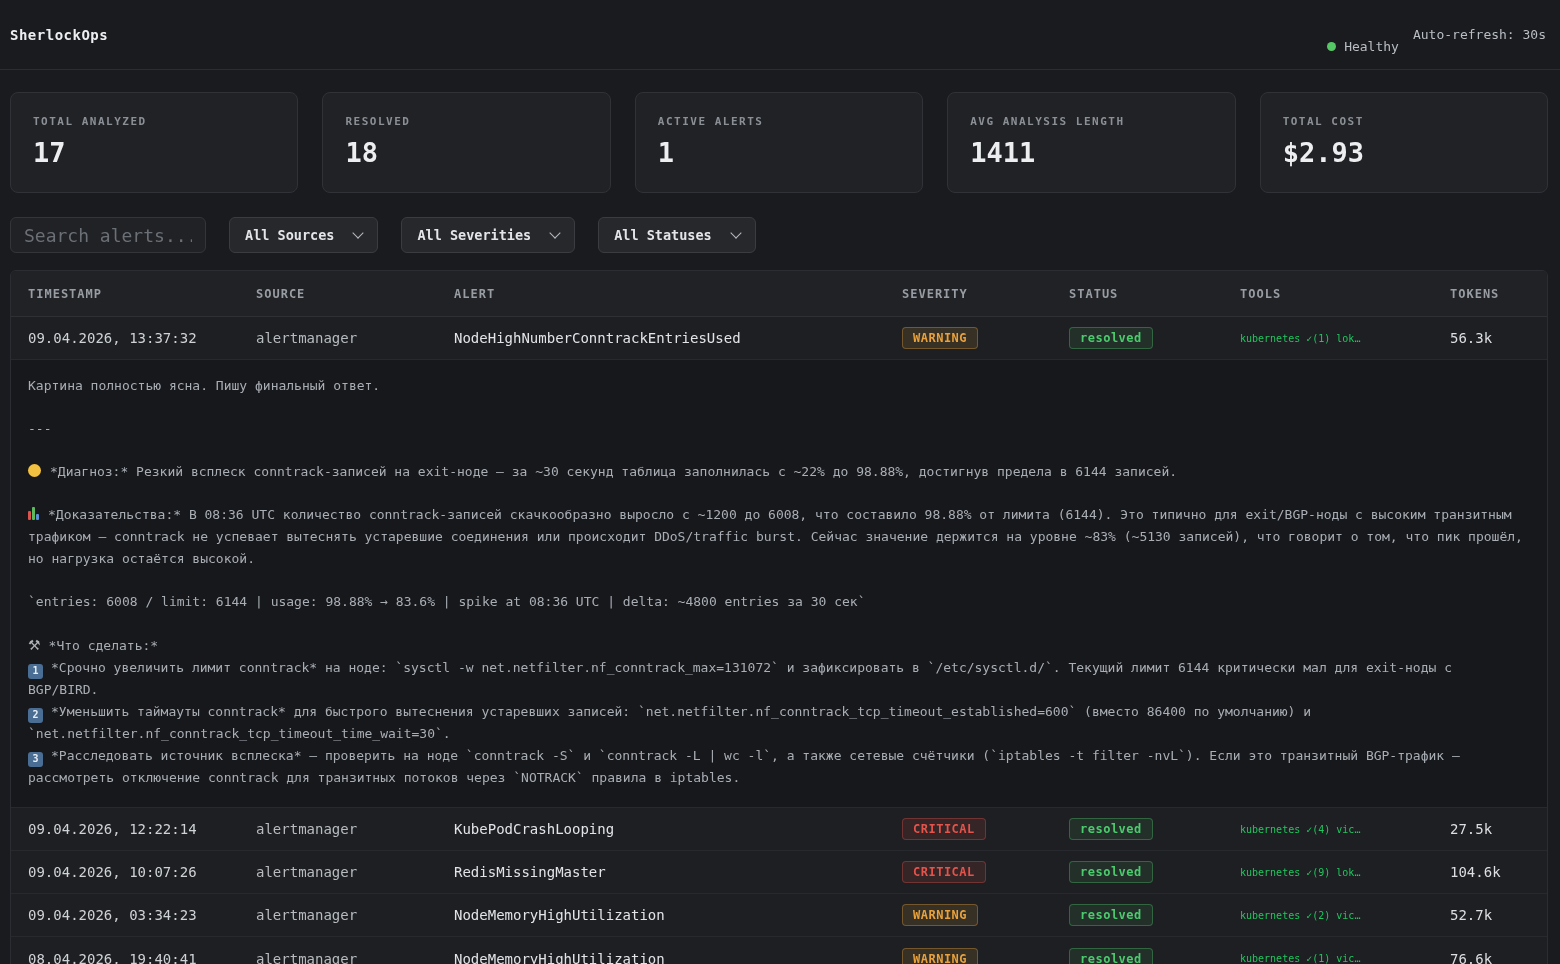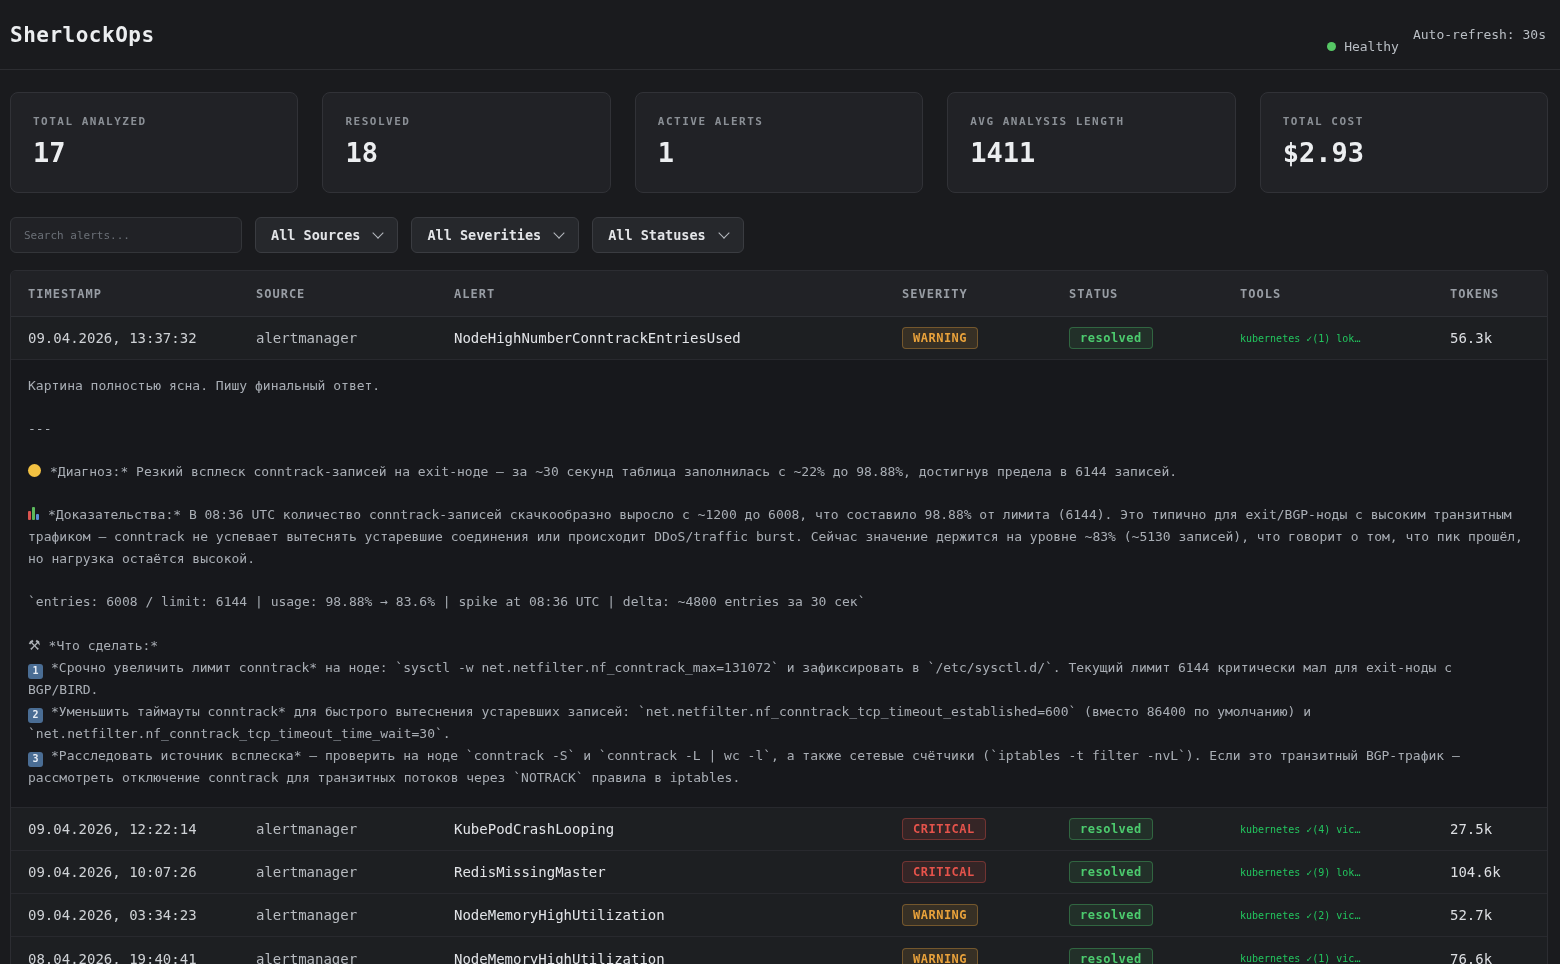--- a/index.html
+++ b/index.html
@@ -10,49 +10,49 @@
     font-family: "DejaVu Sans Mono", "Liberation Mono", monospace;
     font-size: 14px;
   }
   
   .topbar {
     height: 70px;
     display: flex; align-items: center; justify-content: space-between;
     padding: 0 14px 0 10px;
     border-bottom: 1px solid #2c2d31;
   }
-  .app-title { font-size: 21px; font-weight: bold; color: #eceef0; letter-spacing: 0.5px; }
+  .app-title { font-size: 14px; font-weight: bold; color: #eceef0; letter-spacing: 0.5px; }
   .topbar-right { display: flex; align-items: center; gap: 14px; font-size: 13px; color: #b9bec4; }
   .health { display: flex; align-items: center; gap: 8px; margin-top: 24px; }
   .dot { width: 9px; height: 9px; border-radius: 50%; background: #56c765; display: inline-block; }
   
   .cards { display: flex; gap: 24px; padding: 22px 12px 0 10px; }
   .card {
     flex: 1; height: 101px;
     background: #212226;
     border: 1px solid #313237;
     border-radius: 8px;
     padding: 22px 22px;
   }
   .card-label { font-size: 11px; letter-spacing: 1.5px; color: #8b9096; font-weight: bold; }
   .card-value { font-size: 27px; font-weight: bold; color: #eceef0; margin-top: 9px; }
   
   .filters { display: flex; gap: 13px; padding: 24px 10px 0 10px; align-items: center; }
   .search {
-    width: 232px; height: 36px;
+    width: 196px; height: 36px;
     background: #212226; border: 1px solid #333539; border-radius: 6px;
-    color: #d7dadd; font-family: inherit; font-size: 11px;
+    color: #d7dadd; font-family: inherit; font-size: 18px;
     padding: 0 13px; outline: none;
   }
   .search::placeholder { color: #6b7077; }
   .select {
-    height: 36px; display: inline-flex; align-items: center; gap: 14px;
+    height: 36px; display: inline-flex; align-items: center; gap: 20px;
     background: #26282c; border: 1px solid #3a3c41; border-radius: 6px;
     padding: 0 15px; font-size: 13.5px; font-weight: bold; color: #e3e5e8;
-    cursor: pointer; user-select: none;
+    cursor: pointer; user-select: none; margin-left: 10px;
   }
   .chev {
     width: 8px; height: 8px; margin-top: -4px;
     border-right: 1.6px solid #b6bac0; border-bottom: 1.6px solid #b6bac0;
     transform: rotate(45deg); display: inline-block;
   }
   
   .table {
     margin: 17px 12px 0 10px;
     background: #1d1f22;

